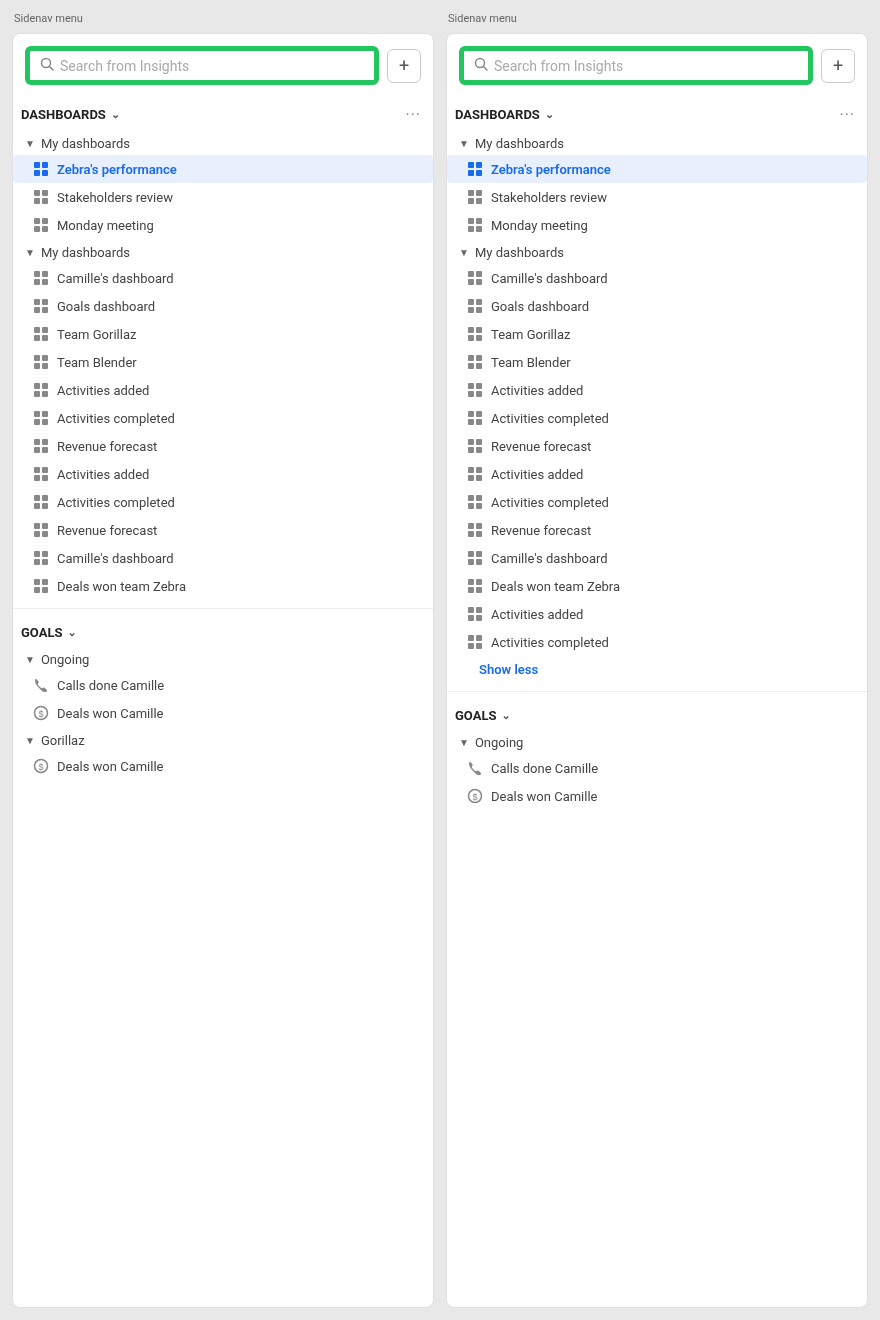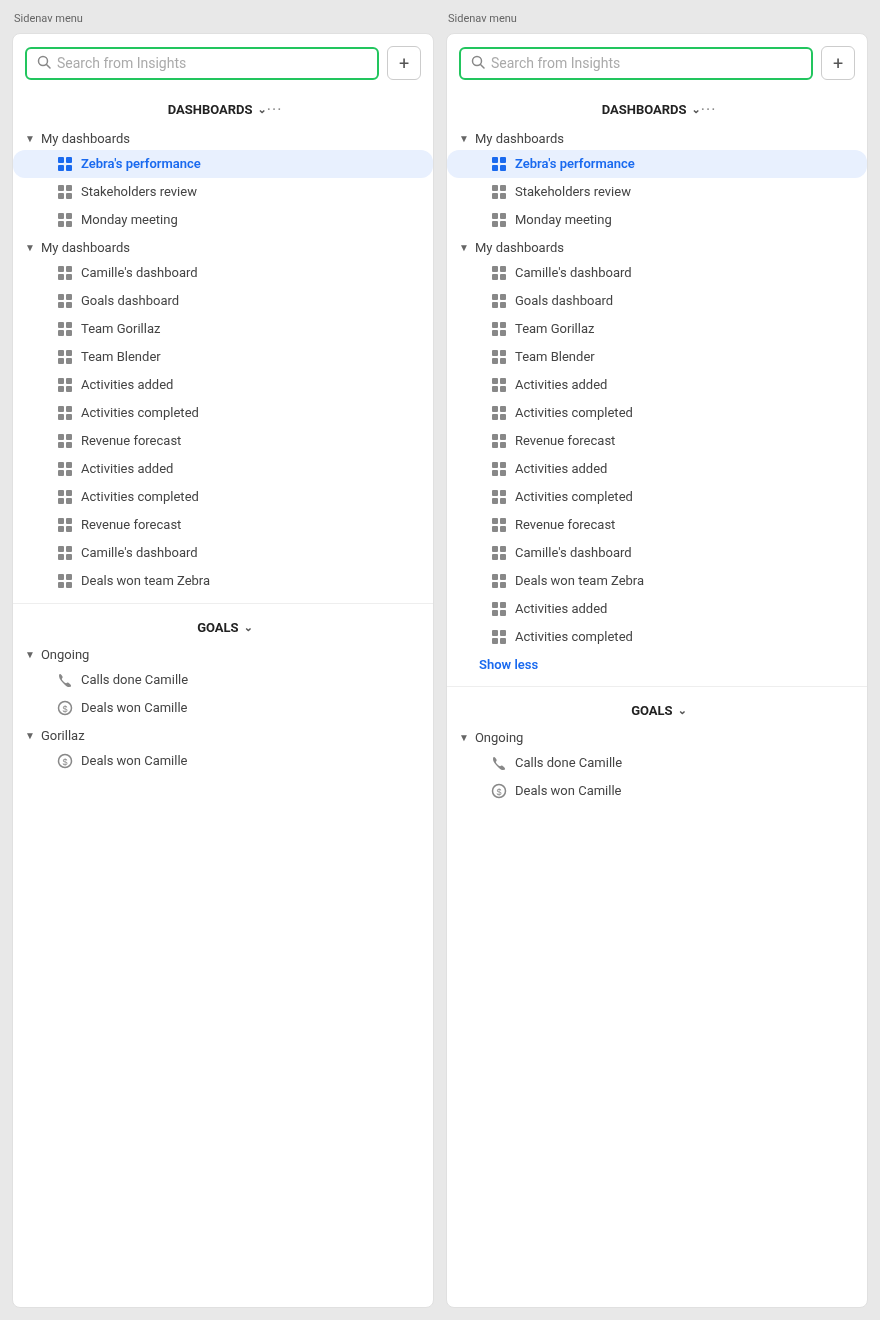--- a/index.html
+++ b/index.html
@@ -35,21 +35,21 @@
     }
     .search-row {
       display: flex;
       align-items: center;
       gap: 8px;
       padding: 0 12px 12px 12px;
     }
     .search-box {
       display: flex;
       align-items: center;
-      border: 2px solid #22c55e;
+      border: 5px solid #22c55e;
       border-radius: 6px;
       padding: 6px 10px;
       flex: 1;
       gap: 6px;
       background: #fff;
     }
     .search-icon-svg {
       color: #888;
       font-size: 13px;
     }
@@ -66,22 +66,22 @@
       align-items: center;
       justify-content: center;
       cursor: pointer;
       background: #fff;
       font-size: 18px;
       color: #555;
     }
     .section-header {
       display: flex;
       align-items: center;
-      justify-content: center;
-      padding: 8px 12px 6px 16px;
+      justify-content: space-between;
+      padding: 8px 12px 6px 8px;
     }
     .section-title {
       font-weight: 700;
       font-size: 13px;
       color: #222;
       display: flex;
       align-items: center;
       gap: 5px;
     }
     .chevron-down {
@@ -103,27 +103,27 @@
       color: #444;
       font-size: 13px;
       cursor: pointer;
     }
     .group-label .chevron {
       font-size: 10px;
       color: #666;
     }
     .nav-item {
       display: flex;
-      align-items: flex-start;
+      align-items: center;
       gap: 8px;
-      padding: 6px 12px 6px 44px;
+      padding: 6px 12px 6px 20px;
       cursor: pointer;
       color: #444;
       font-size: 13px;
-      border-radius: 12px;
+      border-radius: 4px;
     }
     .nav-item.active {
       background: #e8f0fe;
       color: #1a6aef;
       font-weight: 600;
     }
     .nav-item.active .grid-icon svg rect {
       fill: #1a6aef;
     }
     .grid-icon {

